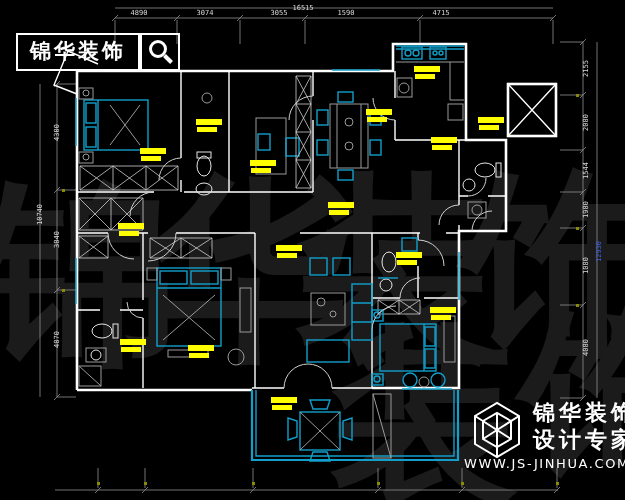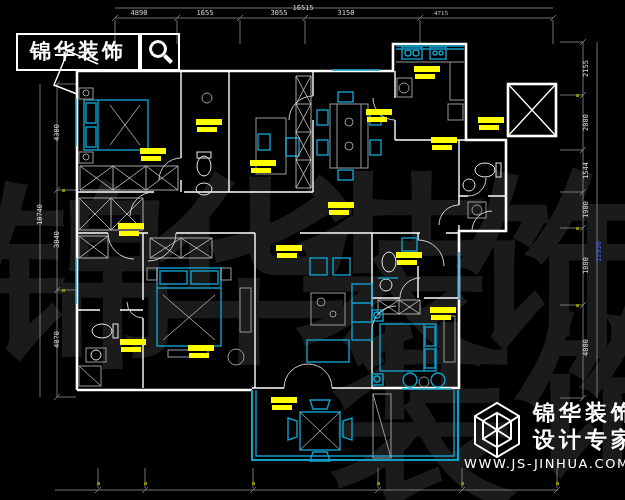--- a/index.html
+++ b/index.html
@@ -276,24 +276,24 @@
     </g>
   </svg>
 
   <div class="brandbox">锦华装饰</div>
   <div class="searchbox"></div>
   <div class="magcircle"></div>
   <div class="maghandle"></div>
 
   <div class="dim" style="left:283px;top:5px;width:40px;">16515</div>
   <div class="dim" style="left:122px;top:10px;">4890</div>
-  <div class="dim" style="left:188px;top:10px;">1655</div>
+  <div class="dim" style="left:188px;top:10px;">3074</div>
   <div class="dim" style="left:262px;top:10px;">3055</div>
-  <div class="dim" style="left:329px;top:10px;">3150</div>
-  <div class="dim" style="left:424px;top:10px;font-family:Liberation Serif, serif;">4715</div>
+  <div class="dim" style="left:329px;top:10px;">1590</div>
+  <div class="dim" style="left:424px;top:10px;">4715</div>
 
   <div class="dim dimv" style="left:23px;top:211px;">10740</div>
   <div class="dim dimv" style="left:40px;top:129px;">4300</div>
   <div class="dim dimv" style="left:40px;top:236px;">3840</div>
   <div class="dim dimv" style="left:40px;top:336px;">4870</div>
 
   <div class="dim dimv" style="left:569px;top:65px;">2155</div>
   <div class="dim dimv" style="left:569px;top:119px;">2080</div>
   <div class="dim dimv" style="left:569px;top:167px;">1544</div>
   <div class="dim dimv" style="left:569px;top:206px;">1980</div>

